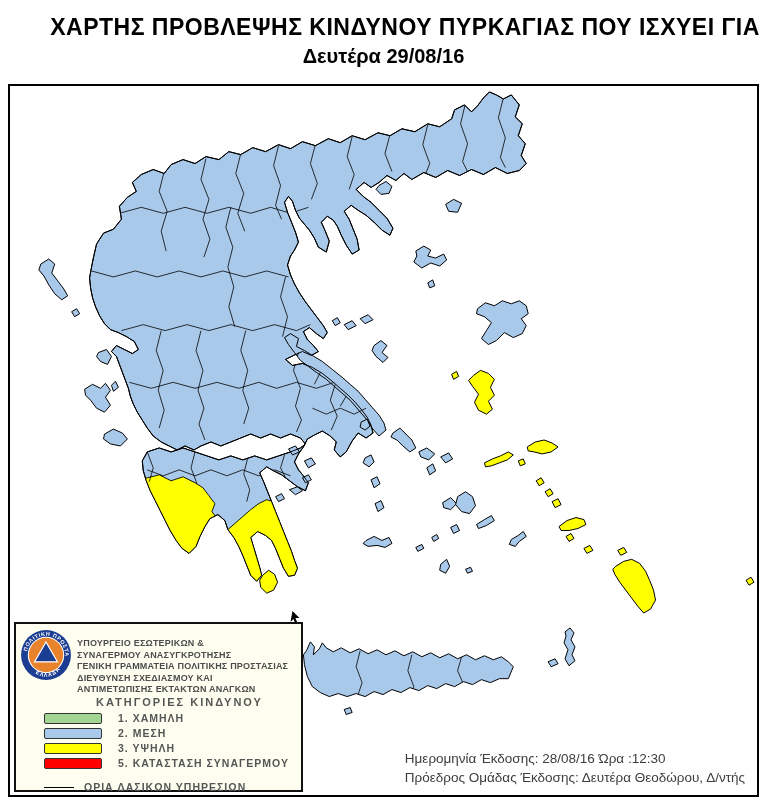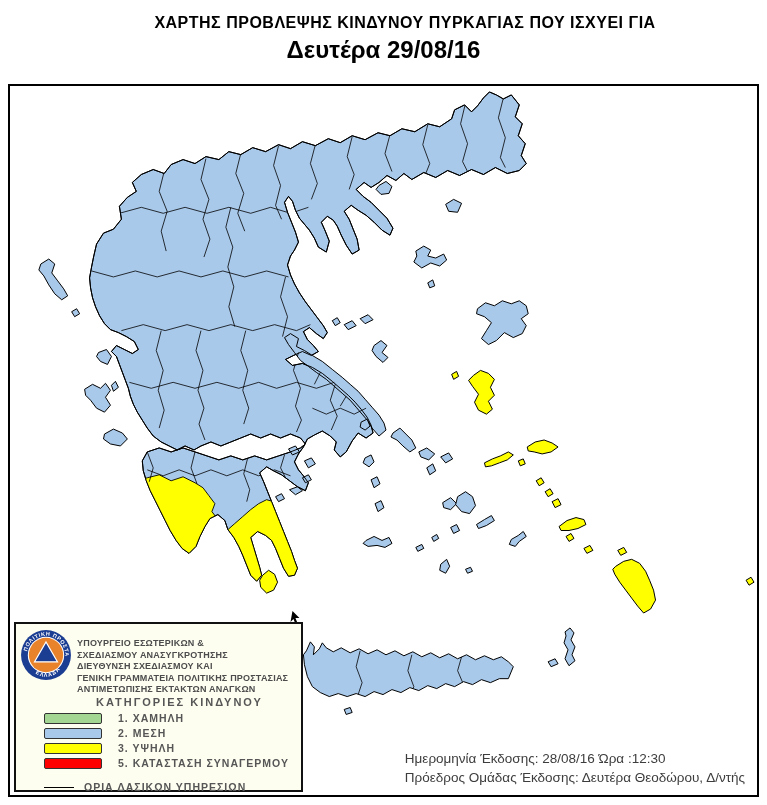--- a/index.html
+++ b/index.html
@@ -1,20 +1,20 @@
 <!DOCTYPE html>
 <html><head>
 <meta charset="utf-8">
 <style>
   html,body{margin:0;padding:0;background:#fff;}
   .page{position:relative;width:767px;height:805px;background:#fff;
         font-family:"Liberation Sans",sans-serif;overflow:hidden;}
   .title{position:absolute;left:0;top:14px;width:767px;text-align:center;color:#000;}
-  .title .l1{font-size:16px;font-weight:bold;letter-spacing:0.5px;margin-left:43px;}
-  .title .l2{font-size:24px;font-weight:bold;margin-top:4px;}
+  .title .l1{font-size:23px;font-weight:bold;letter-spacing:0.5px;margin-left:43px;}
+  .title .l2{font-size:20px;font-weight:bold;margin-top:4px;}
   .map-frame{position:absolute;left:8px;top:84px;width:751px;height:713px;
              border:2px solid #000;box-sizing:border-box;background:#fff;}
   .map-frame svg{display:block;width:100%;height:100%;}
   .legend{position:absolute;left:14px;top:622px;width:289px;height:170px;
           background:#FDFDF0;border:2px solid #111;box-sizing:border-box;z-index:5;}
   .logo{position:absolute;left:4px;top:5px;width:52px;height:52px;}
   .agency{position:absolute;left:61px;top:14px;width:222px;
           font-size:9px;font-weight:bold;color:#4c4c4c;line-height:11.5px;letter-spacing:0.2px;}
   .cat-title{position:absolute;left:32px;top:72px;font-size:11px;font-weight:bold;
              color:#565656;letter-spacing:2px;margin-left:48px;}
@@ -167,23 +167,23 @@
       <text font-size="5.2" fill="#FFFFFF" font-weight="bold" letter-spacing="1">
         <textPath href="#arc-bottom" startOffset="28%">ΕΛΛΑΔΑ</textPath>
       </text>
       <circle cx="25" cy="25" r="17.5" fill="#FFFFFF"></circle>
       <circle cx="25" cy="25" r="16.5" fill="#E8832C"></circle>
       <polygon points="25,12.5 36,31.5 14,31.5" fill="#1C3E92" stroke="#FFFFFF" stroke-width="1.2"></polygon>
     </svg>
 
     <div class="agency">
       <div>ΥΠΟΥΡΓΕΙΟ ΕΣΩΤΕΡΙΚΩΝ &amp;</div>
-      <div>ΣΧΕΔΙΑΣΜΟΥ ΑΝΑΣΥΓΚΡΟΤΗΣΗΣ</div>
+      <div>ΣΥΝΑΓΕΡΜΟΥ ΑΝΑΣΥΓΚΡΟΤΗΣΗΣ</div>
+      <div>ΓΕΝΙΚΗ ΓΡΑΜΜΑΤΕΙΑ ΠΟΛΙΤΙΚΗΣ ΠΡΟΣΤΑΣΙΑΣ</div>
       <div>ΔΙΕΥΘΥΝΣΗ ΣΧΕΔΙΑΣΜΟΥ ΚΑΙ</div>
-      <div>ΓΕΝΙΚΗ ΓΡΑΜΜΑΤΕΙΑ ΠΟΛΙΤΙΚΗΣ ΠΡΟΣΤΑΣΙΑΣ</div>
       <div>ΑΝΤΙΜΕΤΩΠΙΣΗΣ ΕΚΤΑΚΤΩΝ ΑΝΑΓΚΩΝ</div>
     </div>
 
     <div class="cat-title">ΚΑΤΗΓΟΡΙΕΣ ΚΙΝΔΥΝΟΥ</div>
 
     <div class="cat-rows">
       <div class="cat-row">
         <span class="swatch" style="background-color: rgb(163, 214, 147);"></span>
         <span class="cat-label">1. ΧΑΜΗΛΗ</span>
       </div>

